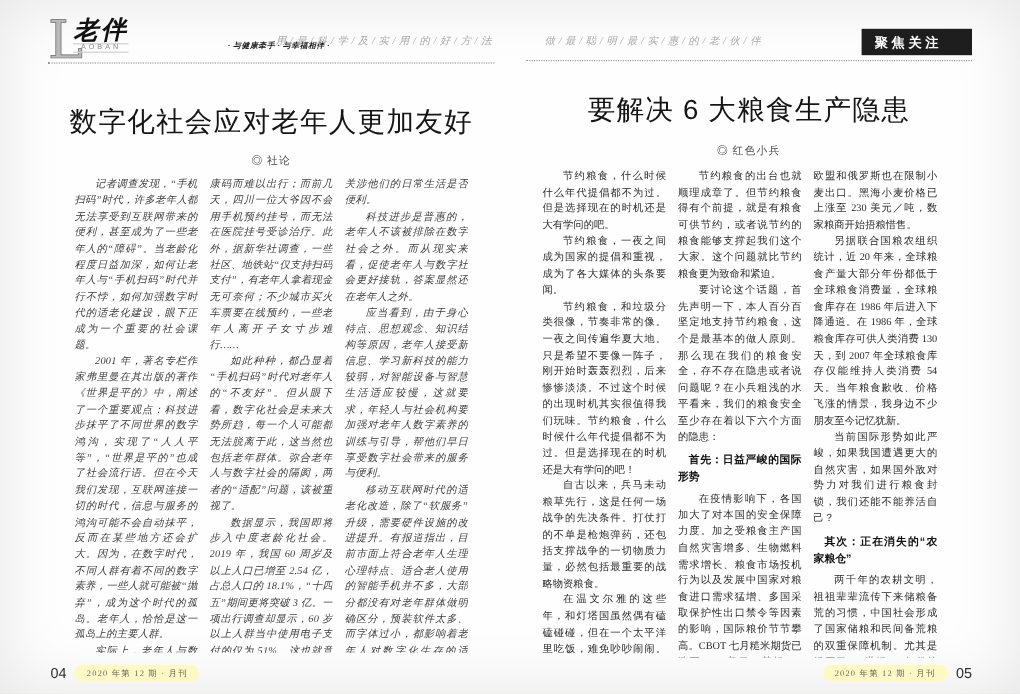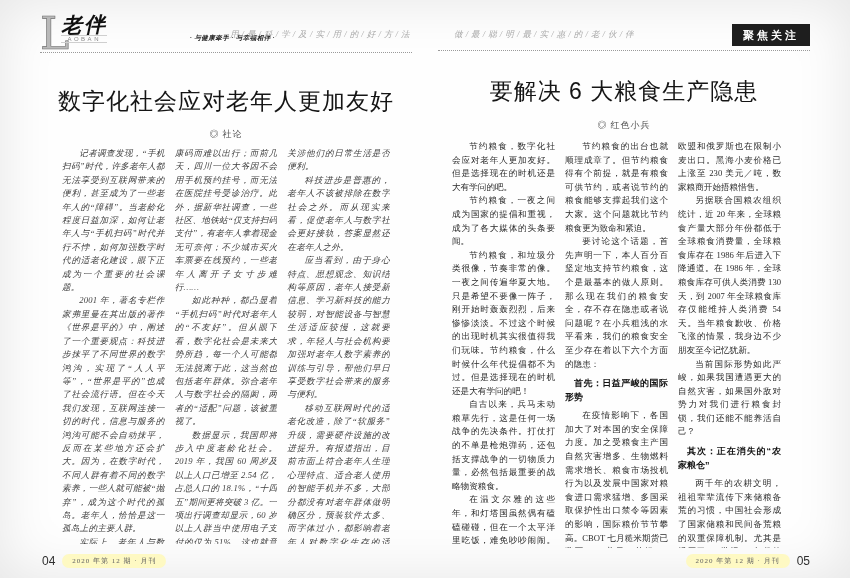--- a/index.html
+++ b/index.html
@@ -46,21 +46,21 @@
     white-space:nowrap;
   }
   .lp-slogan { position:absolute; right:2px; top:13px; }
   .rp-header { position:absolute; top:16px; left:0; right:0; height:20px;
                border-bottom:1px dotted #9a9a9a; }
   .rp-slogan { position:absolute; left:16px; top:-1px; }
   .badge {
     position:absolute; right:0; top:-6px;
     background:#1e1e1e; color:#fff;
     font-family:"Liberation Sans", sans-serif; font-weight:bold;
-    font-size:11px; letter-spacing:3px; padding:4px 11px 3px 11px;
+    font-size:11px; letter-spacing:3px; padding:4px 25px 3px 11px;
   }
 
   
   .article-title {
     position:absolute; left:0; right:0; text-align:center;
     font-family:"Liberation Sans", sans-serif; font-weight:400;
     color:#151515; font-size:23px; letter-spacing:1px; margin:0;
   }
   .lp-title { top:72px; }
   .rp-title { top:62px; }
@@ -163,21 +163,21 @@
     </div>
 
     <h1 class="article-title rp-title">要解决 6 大粮食生产隐患</h1>
 
     <div class="byline rp-byline">
       <span class="circ">◎</span><span>红色小兵</span>
     </div>
 
     <div class="cols rp-cols">
         <div class="col">
-          <p class="p">节约粮食，数字化社会应对老年人更加友好。但是选择现在的时机还是大有学问的吧。</p>
+          <p class="p">节约粮食，什么时候什么年代提倡都不为过。但是选择现在的时机还是大有学问的吧。</p>
           <p class="p">节约粮食，一夜之间成为国家的提倡和重视，成为了各大媒体的头条要闻。</p>
           <p class="p">节约粮食，和垃圾分类很像，节奏非常的像。一夜之间传遍华夏大地。只是希望不要像一阵子，刚开始时轰轰烈烈，后来惨惨淡淡。不过这个时候的出现时机其实很值得我们玩味。节约粮食，什么时候什么年代提倡都不为过。但是选择现在的时机还是大有学问的吧！</p>
           <p class="p">自古以来，兵马未动粮草先行，这是任何一场战争的先决条件。打仗打的不单是枪炮弹药，还包括支撑战争的一切物质力量，必然包括最重要的战略物资粮食。</p>
           <p class="p">在温文尔雅的这些年，和灯塔国虽然偶有磕磕碰碰，但在一个太平洋里吃饭，难免吵吵闹闹。好在一直保持着克制底线。</p>
         </div>
         <div class="col">
           <p class="p">节约粮食的出台也就顺理成章了。但节约粮食得有个前提，就是有粮食可供节约，或者说节约的粮食能够支撑起我们这个大家。这个问题就比节约粮食更为致命和紧迫。</p>
           <p class="p">要讨论这个话题，首先声明一下，本人百分百坚定地支持节约粮食，这个是最基本的做人原则。那么现在我们的粮食安全，存不存在隐患或者说问题呢？在小兵粗浅的水平看来，我们的粮食安全至少存在着以下六个方面的隐患：</p>
           <p class="h">首先：日益严峻的国际形势</p>
           <p class="p">在疫情影响下，各国加大了对本国的安全保障力度。加之受粮食主产国自然灾害增多、生物燃料需求增长、粮食市场投机行为以及发展中国家对粮食进口需求猛增、多国采取保护性出口禁令等因素的影响，国际粮价节节攀高。CBOT 七月糙米期货已涨至 16.1 美元／英担（1 英担约 50.8 公斤或 0.05 吨）。日前，前十大大米出口国有四国采取了出口限制。而主要小麦出口地区</p>

